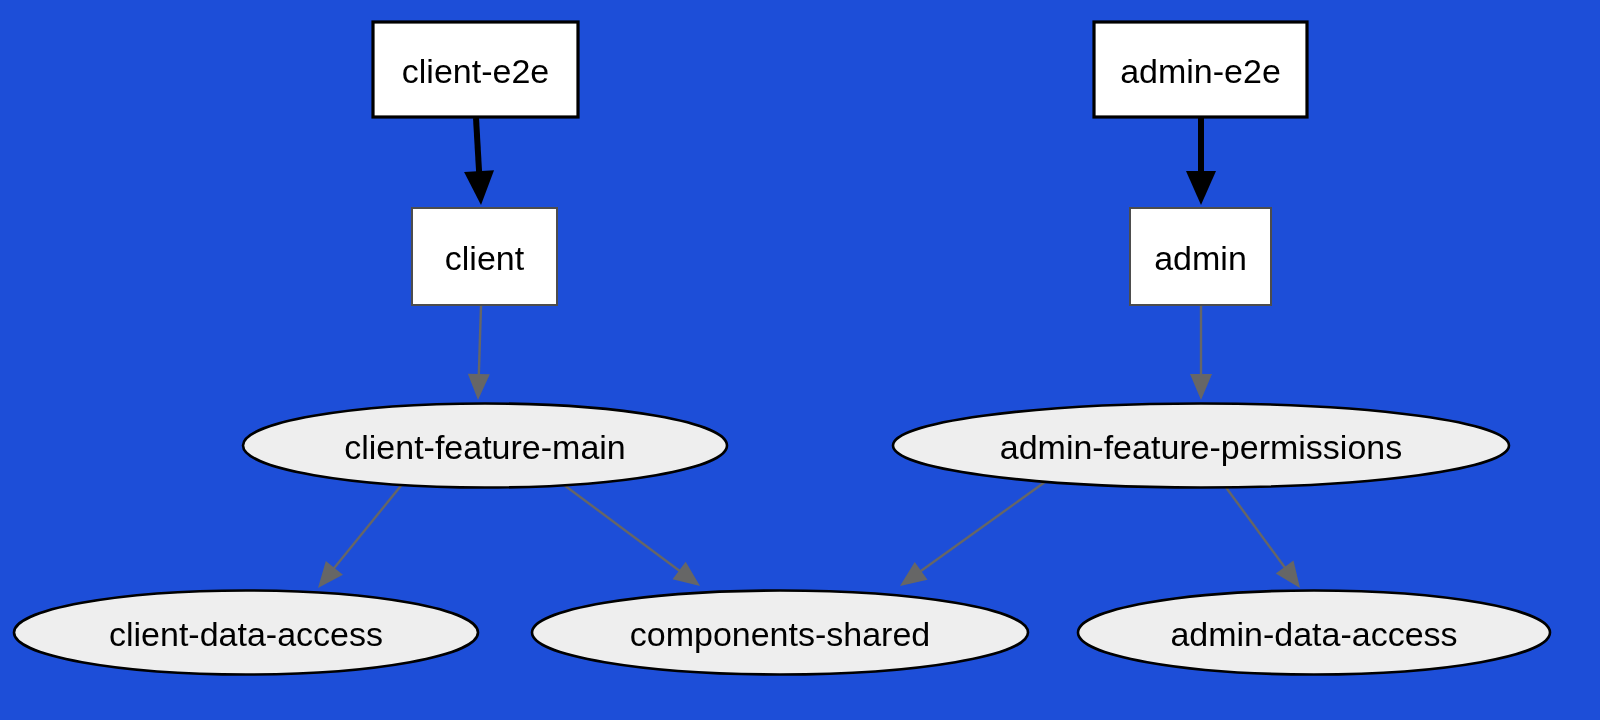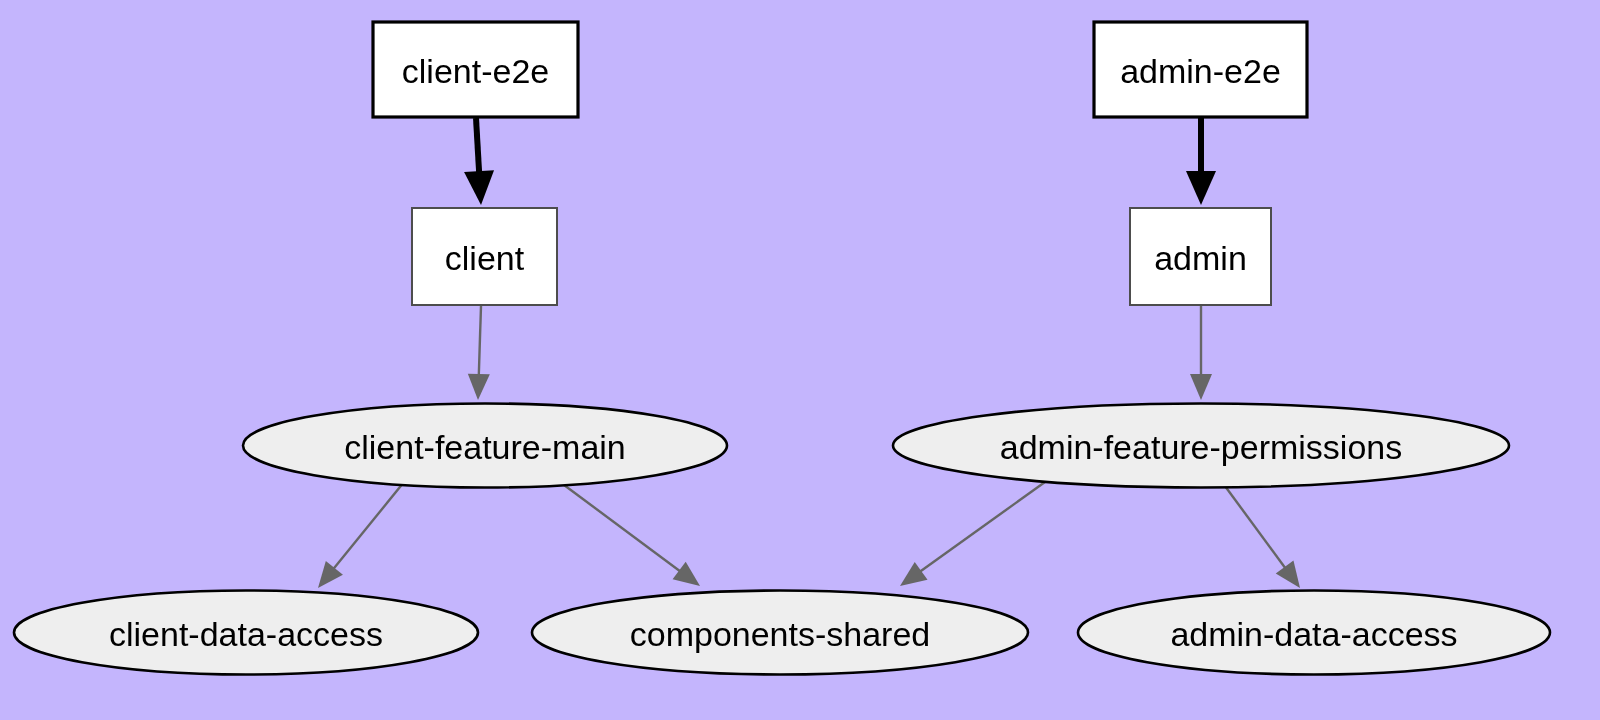--- a/index.html
+++ b/index.html
@@ -10,21 +10,21 @@
   body {
     width: 1600px;
     height: 720px;
     overflow: hidden;
     font-family: "Liberation Sans", sans-serif;
   }
   #graph-root {
     position: relative;
     width: 1600px;
     height: 720px;
-    background: #c4b5fd;
+    background: #1d4ed8;
   }
   svg#graph-canvas {
     display: block;
     width: 1600px;
     height: 720px;
   }
   .node-label {
     font-family: "Liberation Sans", sans-serif;
     font-size: 34px;
     fill: #000000;

